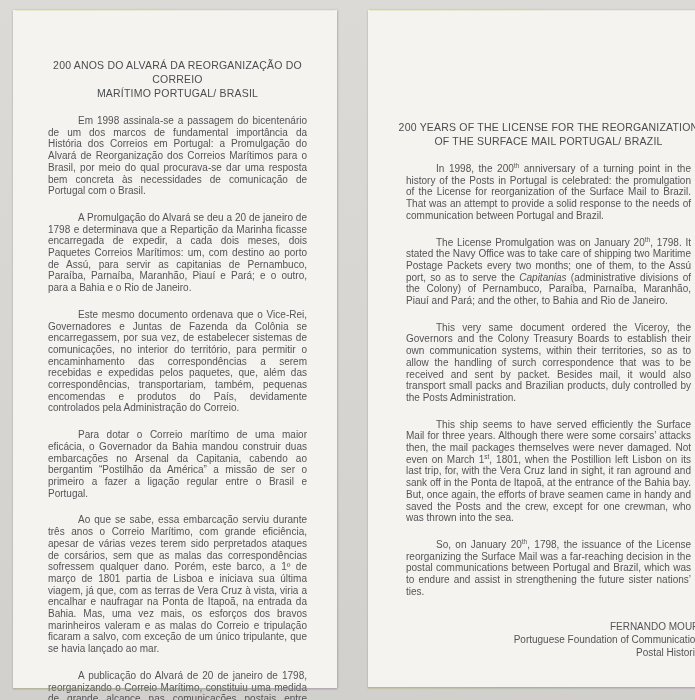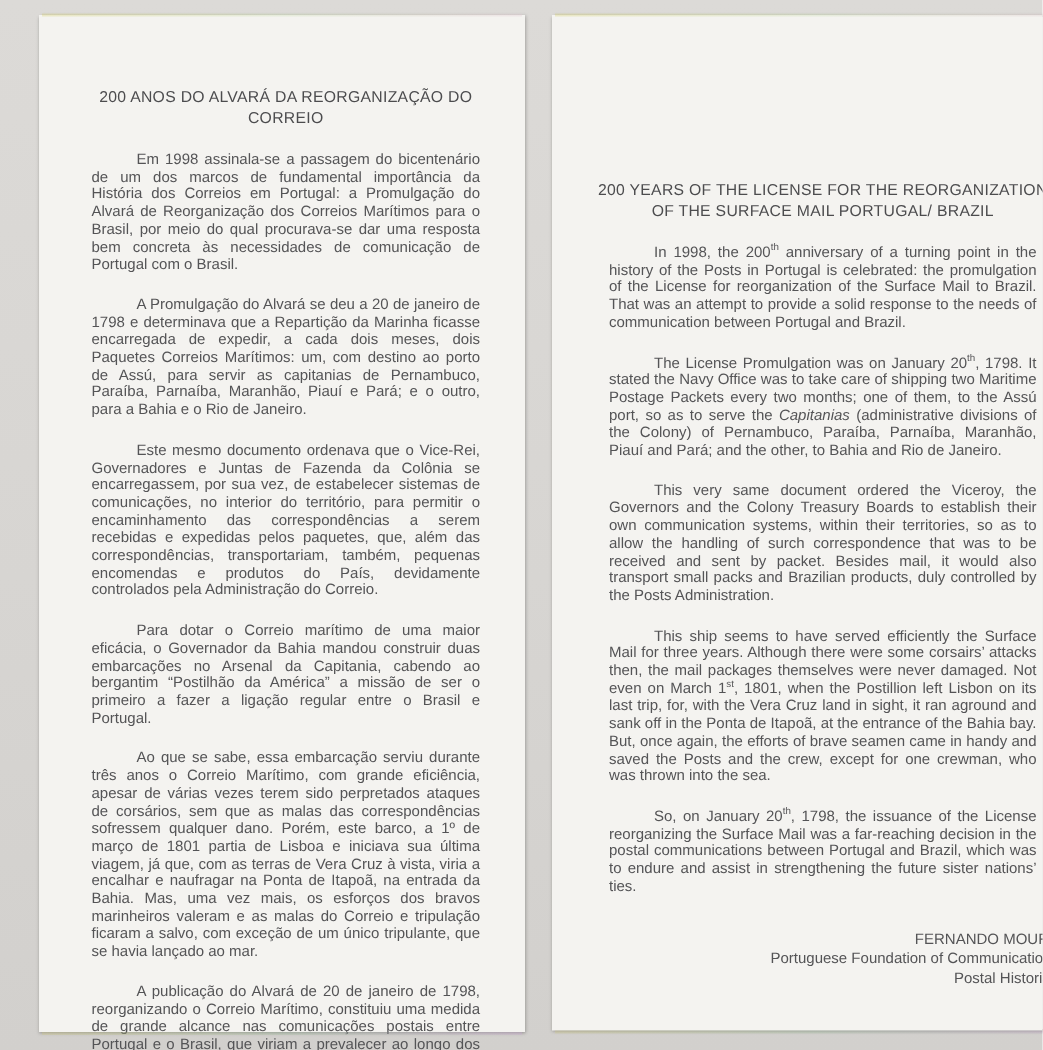--- a/index.html
+++ b/index.html
@@ -20,21 +20,21 @@
   .page::before {
     content: ""; position: absolute; left: 2px; right: 2px; top: -1px; height: 2px;
     background: linear-gradient(90deg, rgba(215,210,120,.35), rgba(190,215,160,.25), rgba(225,200,210,.3));
     pointer-events: none;
   }
   .page::after {
     content: ""; position: absolute; left: 2px; right: 2px; bottom: -2px; height: 2px;
     background: linear-gradient(90deg, rgba(210,205,130,.3), rgba(160,200,160,.25), rgba(205,170,215,.3));
     pointer-events: none;
   }
-  .page-left  { left: 26px;  top: 10px; width: 324px; height: 678px; padding: 48px 15px 0 20px; }
+  .page-left  { left: 13px;  top: 10px; width: 324px; height: 678px; padding: 48px 15px 0 20px; }
   .page-right { left: 368px; top: 10px; width: 352px; height: 677px; padding: 110px 14px 0 23px; }
 
   .page-title {
     margin: 0 0 8px 0;
     font-size: 10.5px; line-height: 14px; font-weight: 400;
     letter-spacing: 0.2px;
     text-align: center;
     color: var(--heading, #4c4c4e);
   }
   .page-right .page-title { margin-bottom: 5px; }
@@ -57,20 +57,21 @@
     color: var(--text, #545456);
   }
   .page-right .signature { margin-top: 22px; }
 </style>
 </head>
 <body>
 
 <section class="page page-left">
   <h1 class="page-title">
     <span>200 ANOS DO ALVARÁ DA REORGANIZAÇÃO DO CORREIO</span>
+    <span>MARÍTIMO PORTUGAL/ BRASIL</span>
   </h1>
   <div class="body">
       <p class="par">Em 1998 assinala-se a passagem do bicentenário de um dos marcos de fundamental importância da História dos Correios em Portugal: a Promulgação do Alvará de Reorganização dos Correios Marítimos para o Brasil, por meio do qual procurava-se dar uma resposta bem concreta às necessidades de comunicação de Portugal com o Brasil.</p>
       <p class="par">A Promulgação do Alvará se deu a 20 de janeiro de 1798 e determinava que a Repartição da Marinha ficasse encarregada de expedir, a cada dois meses, dois Paquetes Correios Marítimos: um, com destino ao porto de Assú, para servir as capitanias de Pernambuco, Paraíba, Parnaíba, Maranhão, Piauí e Pará; e o outro, para a Bahia e o Rio de Janeiro.</p>
       <p class="par">Este mesmo documento ordenava que o Vice-Rei, Governadores e Juntas de Fazenda da Colônia se encarregassem, por sua vez, de estabelecer sistemas de comunicações, no interior do território, para permitir o encaminhamento das correspondências a serem recebidas e expedidas pelos paquetes, que, além das correspondências, transportariam, também, pequenas encomendas e produtos do País, devidamente controlados pela Administração do Correio.</p>
       <p class="par">Para dotar o Correio marítimo de uma maior eficácia, o Governador da Bahia mandou construir duas embarcações no Arsenal da Capitania, cabendo ao bergantim “Postilhão da América” a missão de ser o primeiro a fazer a ligação regular entre o Brasil e Portugal.</p>
       <p class="par">Ao que se sabe, essa embarcação serviu durante três anos o Correio Marítimo, com grande eficiência, apesar de várias vezes terem sido perpretados ataques de corsários, sem que as malas das correspondências sofressem qualquer dano. Porém, este barco, a 1º de março de 1801 partia de Lisboa e iniciava sua última viagem, já que, com as terras de Vera Cruz à vista, viria a encalhar e naufragar na Ponta de Itapoã, na entrada da Bahia. Mas, uma vez mais, os esforços dos bravos marinheiros valeram e as malas do Correio e tripulação ficaram a salvo, com exceção de um único tripulante, que se havia lançado ao mar.</p>
       <p class="par">A publicação do Alvará de 20 de janeiro de 1798, reorganizando o Correio Marítimo, constituiu uma medida de grande alcance nas comunicações postais entre Portugal e o Brasil, que viriam a prevalecer ao longo dos tempos, unindo o que mais tarde seriam as duas pátrias irmãs.</p>
     </div>
   <div class="signature">

